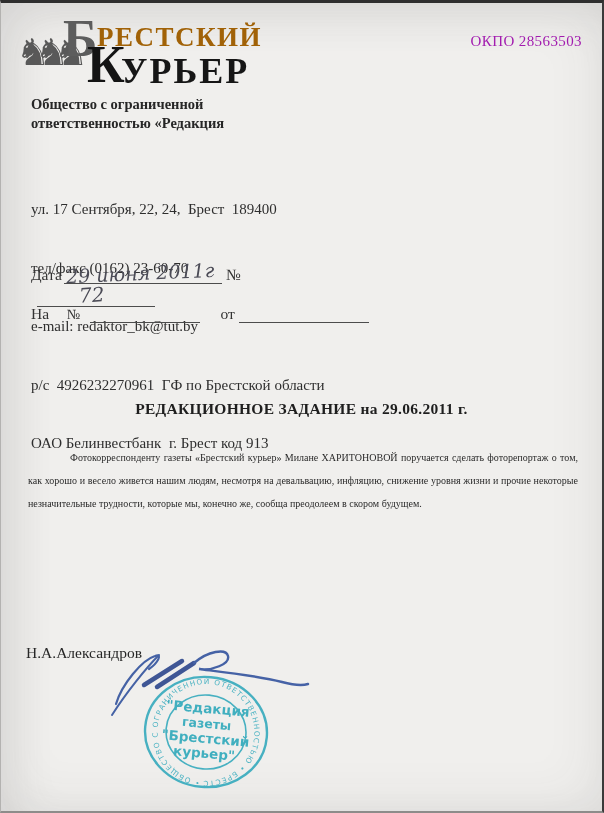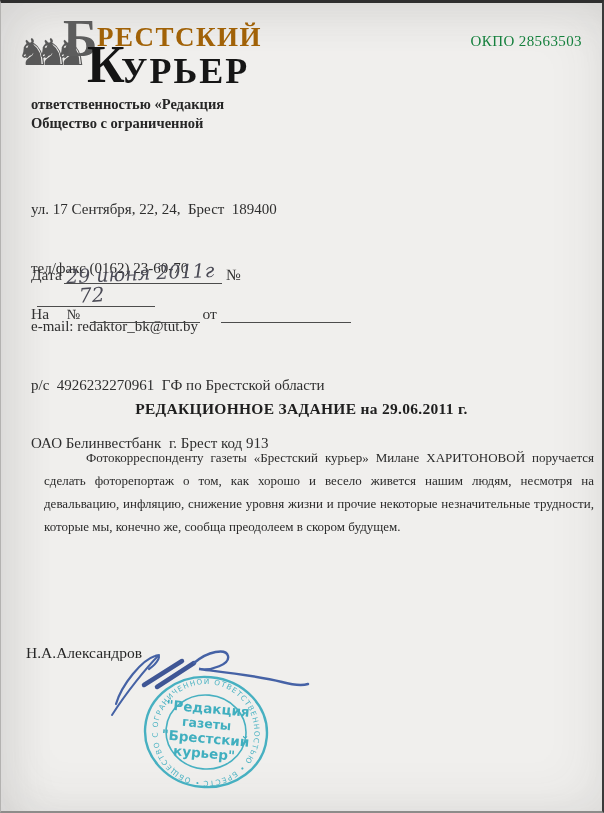--- a/index.html
+++ b/index.html
@@ -15,47 +15,47 @@
   .abs{position:absolute;}
   
   .masthead{left:16px;top:18px;width:290px;height:76px;}
   .horses{left:0px;top:10px;font-family:"DejaVu Sans",sans-serif;font-size:37px;color:#454545;
           letter-spacing:-15px;opacity:.88;transform:scaleX(1.05);}
   .m-b{left:46px;top:-8px;font-size:52px;font-weight:700;color:#5d5d5d;line-height:1;}
   .m-rest1{left:80px;top:3px;font-size:27px;font-weight:700;color:#a16207;letter-spacing:1.5px;line-height:1;}
   .m-k{left:70px;top:18px;font-size:52px;font-weight:700;color:#141414;line-height:1;}
   .m-rest2{left:104px;top:32px;font-size:36px;font-weight:700;color:#161616;letter-spacing:2px;line-height:1;}
   
-  .okpo{right:20px;top:30px;font-size:15px;color:#15803d;letter-spacing:.4px;}
+  .okpo{right:20px;top:30px;font-size:15px;color:#a21caf;letter-spacing:.4px;}
   
   .company{left:30px;top:92px;font-size:14.5px;font-weight:700;line-height:19px;color:#262626;}
   
   .contacts{left:30px;top:158px;font-size:15px;line-height:19.5px;color:#2e2e2e;white-space:pre-wrap;}
   
   .refline{font-size:15.5px;color:#333;}
   .ref1{left:30px;top:258px;width:330px;}
   .ref2{left:30px;top:297px;}
   .uline{display:inline-block;border-bottom:1.5px solid #4c4c4c;height:22px;vertical-align:bottom;position:relative;}
   .u-date{width:158px;margin-left:2px;}
   .u-no1{width:118px;margin-left:6px;}
   .u-no2{width:110px;margin-left:10px;}
   .u-ot{width:130px;margin-left:4px;}
   .hw{font-family:"DejaVu Serif",serif;font-style:italic;font-size:19px;color:#4b4b56;
       position:absolute;bottom:-1px;white-space:nowrap;transform:rotate(-2.5deg);}
   .hw-date{left:2px;}
   .hw-num{left:42px;font-size:20px;transform:rotate(-4deg);}
   .nosign{margin-left:4px;}
   .ref2 .nosign{margin-left:18px;font-size:14px;}
-  .ot{margin-left:2px;}
+  .ot{margin-left:20px;}
   
   .title{left:0;top:397px;width:100%;text-align:center;font-size:15.5px;font-weight:700;
          color:#1e1e1e;letter-spacing:.3px;}
   
-  .bodytext{left:27px;top:443px;width:550px;font-size:13px;line-height:23px;
-            text-align:justify;text-indent:42px;color:#2a2a2a;margin-left:16px;}
+  .bodytext{left:27px;top:443px;width:550px;font-size:10px;line-height:23px;
+            text-align:justify;text-indent:42px;color:#2a2a2a;}
   
   .signoff{left:25px;top:639px;font-size:15.5px;line-height:22px;color:#272727;}
   
   .stampbox{left:130px;top:666px;width:150px;height:130px;}
   .stampbox svg{filter:blur(.3px);opacity:.9;}
   
   .sigbox{left:101px;top:643px;width:220px;height:80px;}
 </style>
 </head>
 <body>
@@ -66,22 +66,22 @@
     <span class="abs horses">♞♞♞</span>
     <span class="abs m-b">Б</span>
     <span class="abs m-rest1">РЕСТСКИЙ</span>
     <span class="abs m-k">К</span>
     <span class="abs m-rest2">УРЬЕР</span>
   </div>
 
   <div class="abs okpo">ОКПО 28563503</div>
 
   <div class="abs company">
+    <div>Общество с ограниченной</div>
     <div>ответственностью «Редакция</div>
-    <div>Общество с ограниченной</div>
   </div>
 
   <div class="abs contacts">
     <div>ул. 17 Сентября, 22, 24,  Брест  189400</div>
     <div>тел/факс (0162) 23-60-70</div>
     <div>e-mail: redaktor_bk@tut.by</div>
     <div>р/с  4926232270961  ГФ по Брестской области</div>
     <div>ОАО Белинвестбанк  г. Брест код 913</div>
   </div>
 

